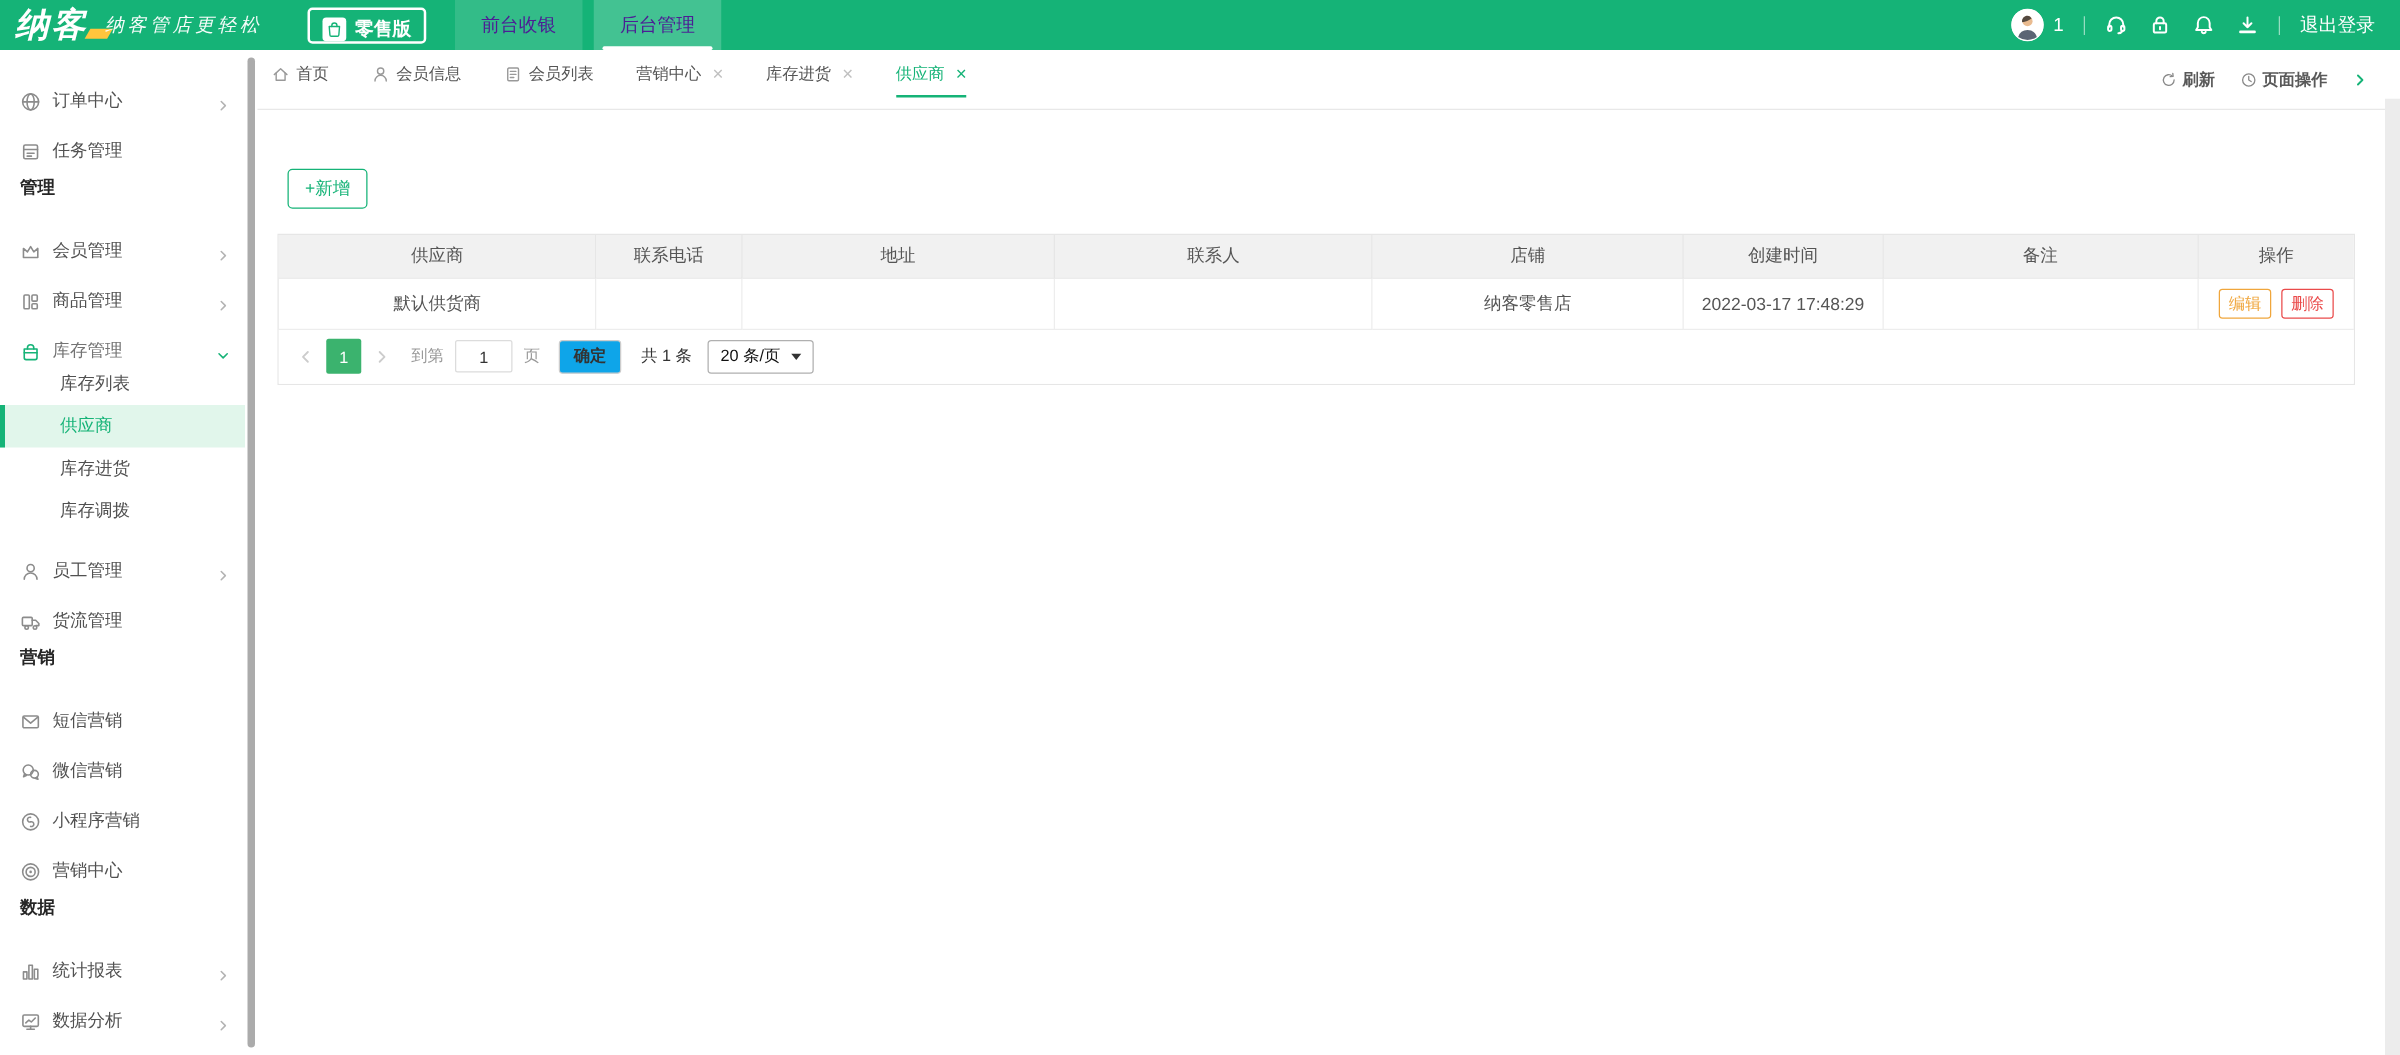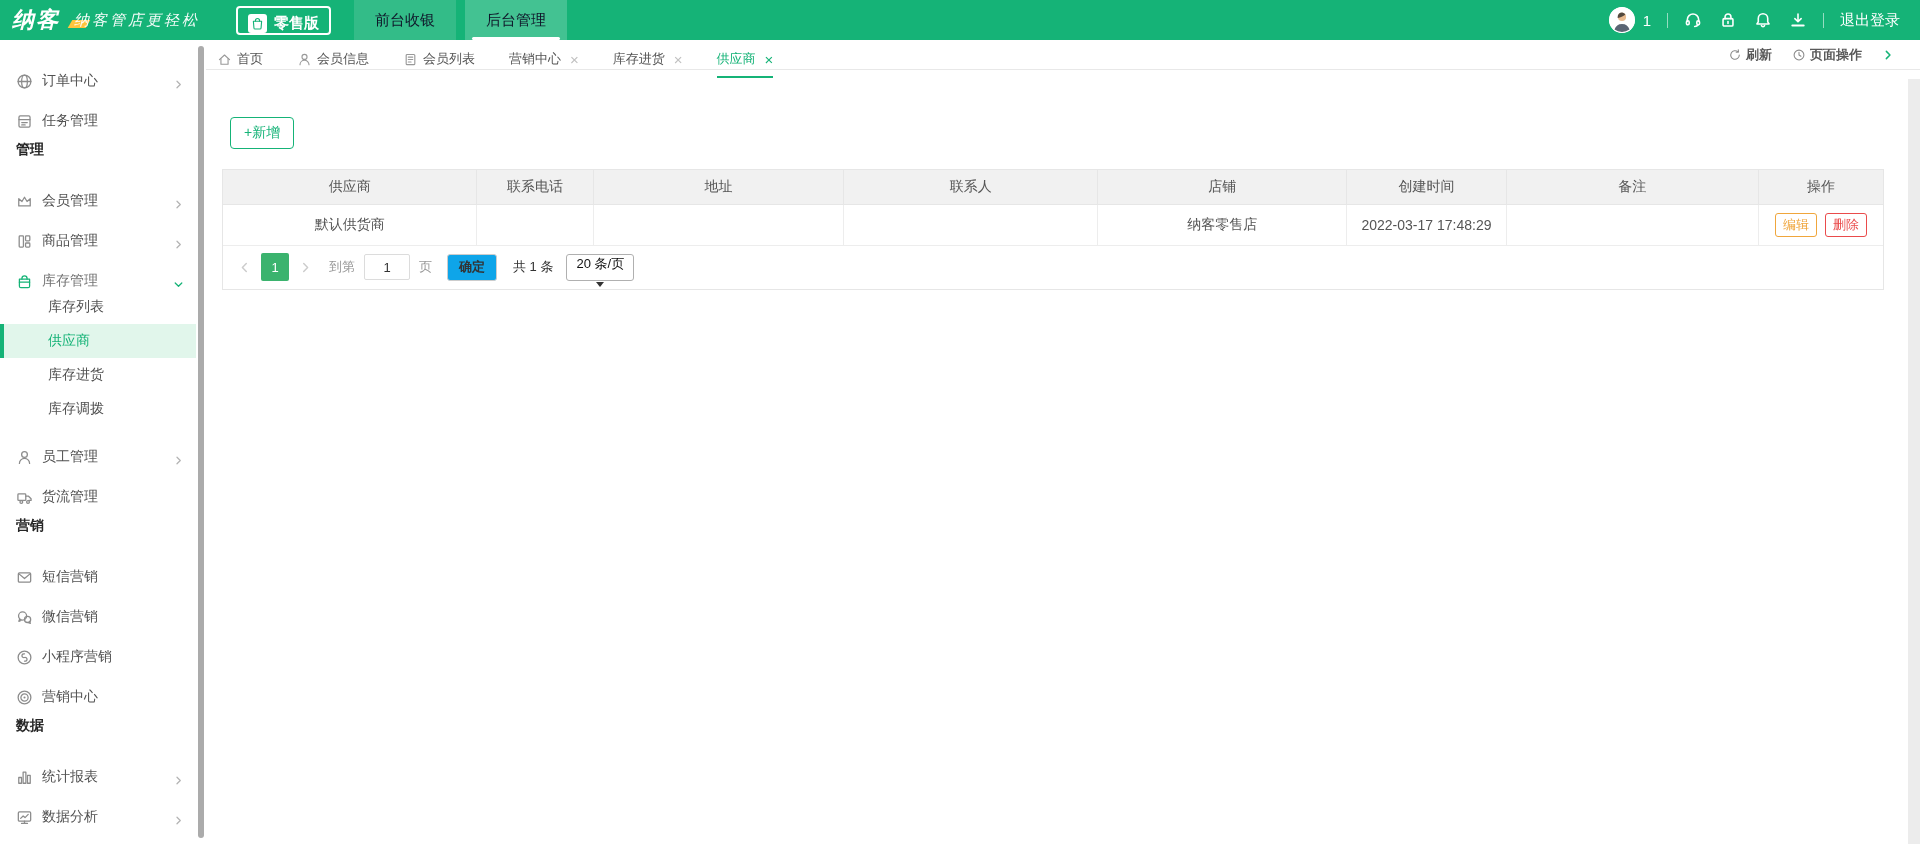--- a/index.html
+++ b/index.html
@@ -8,26 +8,26 @@
   .app { width:1920px; height:844px; display:flex; flex-direction:column; overflow:hidden; }
 
   
   .ic { display:inline-flex; flex:none; }
   .ic svg { width:100%; height:100%; fill:none; stroke:currentColor; stroke-width:1.2; stroke-linecap:round; stroke-linejoin:round; }
 
   
   header { height:40px; background:#15b377; display:flex; align-items:center; padding-left:12px; flex:none; position:relative; }
   .logo { position:relative; display:flex; align-items:flex-end; cursor:pointer; }
   .logo-accent { position:absolute; left:58px; bottom:3px; width:18px; height:8px; background:#ffc53d; transform:skewX(-30deg); }
-  .logo-text { position:relative; color:#fff; font-size:22px; font-weight:bold; font-style:italic; letter-spacing:2px; line-height:1; }
+  .logo-text { position:relative; color:#fff; font-size:27px; font-weight:bold; font-style:italic; letter-spacing:2px; line-height:1; }
   .slogan { color:#fff; font-size:15px; font-style:italic; margin-left:14px; font-family:"DejaVu Serif",serif; opacity:.96; letter-spacing:3px;text-align:center; }
   .edition-btn { margin-left:36px; display:inline-flex; align-items:flex-end; gap:7px; background:transparent; border:2px solid #fff; border-radius:4px; height:29px; padding:0 10px; color:#fff; font-size:15px; font-weight:bold; cursor:pointer; font-family:inherit; }
   .ed-ic { width:19px; height:19px; background:#fff; border-radius:3px; color:#15b377; padding:2px; }
   .hnav { display:flex; height:40px; margin-left:14px; }
-  .hnav-tab { min-width:80px; padding:0 21px; height:40px; display:flex; align-items:center; justify-content:center; color:#0f172a; font-size:15px; background:rgba(255,255,255,.13); margin-left:9px; position:relative; cursor:pointer; }
+  .hnav-tab { min-width:80px; padding:0 21px; height:40px; display:flex; align-items:center; justify-content:center; color:#4c1d95; font-size:15px; background:rgba(255,255,255,.13); margin-left:9px; position:relative; cursor:pointer; }
   .hnav-tab.active { background:rgba(255,255,255,.2); }
   .hnav-tab.active::after { content:''; position:absolute; left:7px; right:7px; bottom:0; height:3px; background:#fff; border-radius:2px; }
   .hright { margin-left:auto; display:flex; align-items:center; gap:16px; padding-right:20px; }
   .avatar { width:26px; height:26px; border-radius:50%; background:#fff; overflow:hidden; cursor:pointer; }
   .ucount { color:#fff; font-size:15px; margin-left:-8px; }
   .hdiv { width:1px; height:15px; background:rgba(255,255,255,.55); }
   .hicons { display:inline-flex; align-items:center; gap:17px; }
   .hicon { width:18px; height:18px; color:#fff; cursor:pointer; }
   .hicon svg { stroke-width:1.4; }
   .logout { color:#fff; font-size:15px; cursor:pointer; }
@@ -48,21 +48,21 @@
   .side-subitem { height:34px; display:flex; align-items:center; padding-left:48px; font-size:14px; color:#515151; position:relative; cursor:pointer; }
   .side-subitem.selected { background:#e1f6eb; color:#15b377; }
   .side-subitem.selected::before { content:''; position:absolute; left:0; top:0; bottom:0; width:4px; background:#15b377; }
   .side-scrollbar { width:10px; flex:none; position:relative; background:#fff; }
   .side-scrollbar::after { content:''; position:absolute; left:2px; top:6px; bottom:6px; width:6px; border-radius:3px; background:#ababab; }
 
   
   .main { flex:1; min-width:0; display:flex; flex-direction:column; position:relative; background:#fff; }
   .page-scrollbar { position:absolute; right:0; top:39px; bottom:0; width:12px; background:#ececec; }
 
-  .tabbar { height:30px; flex:none; border-bottom:1px solid #e8e8e8; display:flex; align-items:center; padding:0 26px 0 11px; }
+  .tabbar { height:48px; flex:none; border-bottom:1px solid #e8e8e8; display:flex; align-items:center; padding:0 26px 0 11px; }
   .tab { display:flex; align-items:center; height:38px; margin-right:34px; font-size:13px; color:#555; position:relative; cursor:pointer; }
   .tab-ic { width:15px; height:15px; color:#999; margin-right:5px; }
   .tab-close { margin-left:9px; font-size:15px; line-height:1; color:#c0c0c0; cursor:pointer; }
   .tab.active { color:#15b377; }
   .tab.active .tab-close { color:#15b377; }
   .tab.active::after { content:''; position:absolute; left:0; right:0; bottom:0; height:2px; background:#15b377; }
   .tab-actions { margin-left:auto; display:flex; align-items:center; gap:20px; font-size:13px; color:#595959;font-weight:bold; }
   .tact { display:inline-flex; align-items:center; cursor:pointer; }
   .tact .ic { width:14px; height:14px; color:#8a8a8a; margin-right:4px; }
   .tact-chev { width:12px; height:12px; color:#15b377; cursor:pointer; }
@@ -83,21 +83,21 @@
   .pagination { display:flex; align-items:center; height:43px; padding-left:15px; font-size:13px; color:#999; background:#fff; }
   .pg-arrow { width:13px; height:13px; color:#ccc; cursor:pointer; }
   .pg-arrow svg { stroke-width:1.8; }
   .pg-num { width:28px; height:28px; background:#3bb36e; color:#fff; border-radius:2px; display:inline-flex; align-items:center; justify-content:center; font-size:13px; margin:0 10px; cursor:pointer; }
   .pg-next { margin-right:17px; }
   .pg-label { margin-right:9px; }
   .pg-input { width:46px; height:26px; border:1px solid #dcdcdc; border-radius:2px; text-align:center; font-size:13px; color:#333; margin-right:9px; font-family:inherit; }
   .pg-suffix { margin-right:15px; }
   .pg-confirm { height:27px; padding:0 11px; background:#0ea5e9; border:1px solid #ccc; border-radius:3px; font-size:13px; font-weight:bold; color:#333; margin-right:16px; cursor:pointer; font-family:inherit; }
   .pg-total { color:#333; margin-right:13px; }
-  .pg-size { height:27px; border:1px solid #b0b0b0; border-radius:3px; display:inline-flex; align-items:center; padding:0 9px; gap:9px; color:#111; cursor:pointer; background:#fff;flex-direction:column; }
+  .pg-size { height:27px; border:1px solid #b0b0b0; border-radius:3px; display:inline-flex; align-items:center; padding:0 9px; gap:9px; color:#111; cursor:pointer; background:#fff; }
   .caret { width:0; height:0; border-left:4px solid transparent; border-right:4px solid transparent; border-top:5px solid #333; }
 </style>
 </head>
 <body>
 
 <div class="app">
 
   <header>
     <div class="logo">
       <span class="logo-accent"></span>

